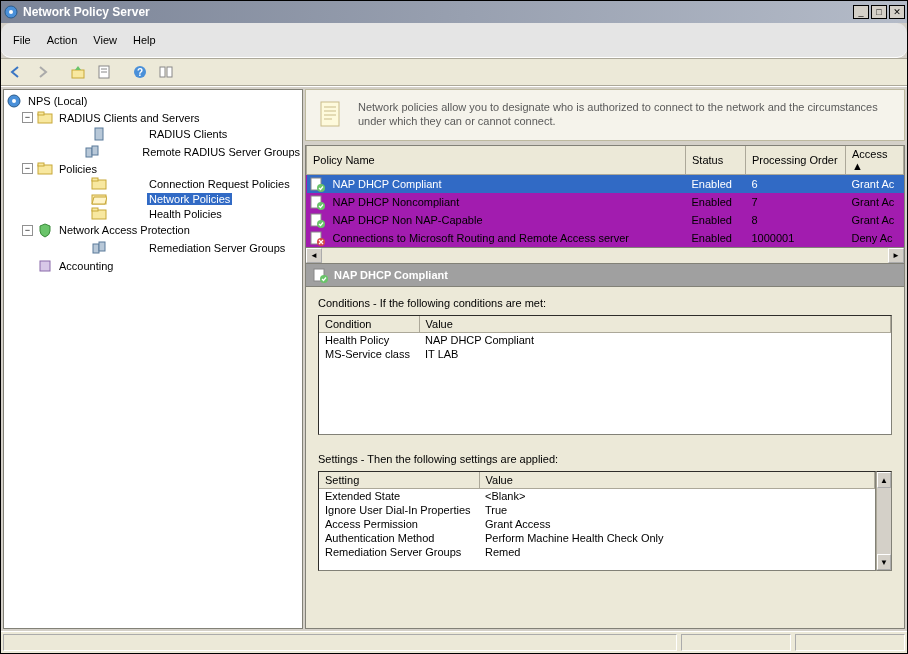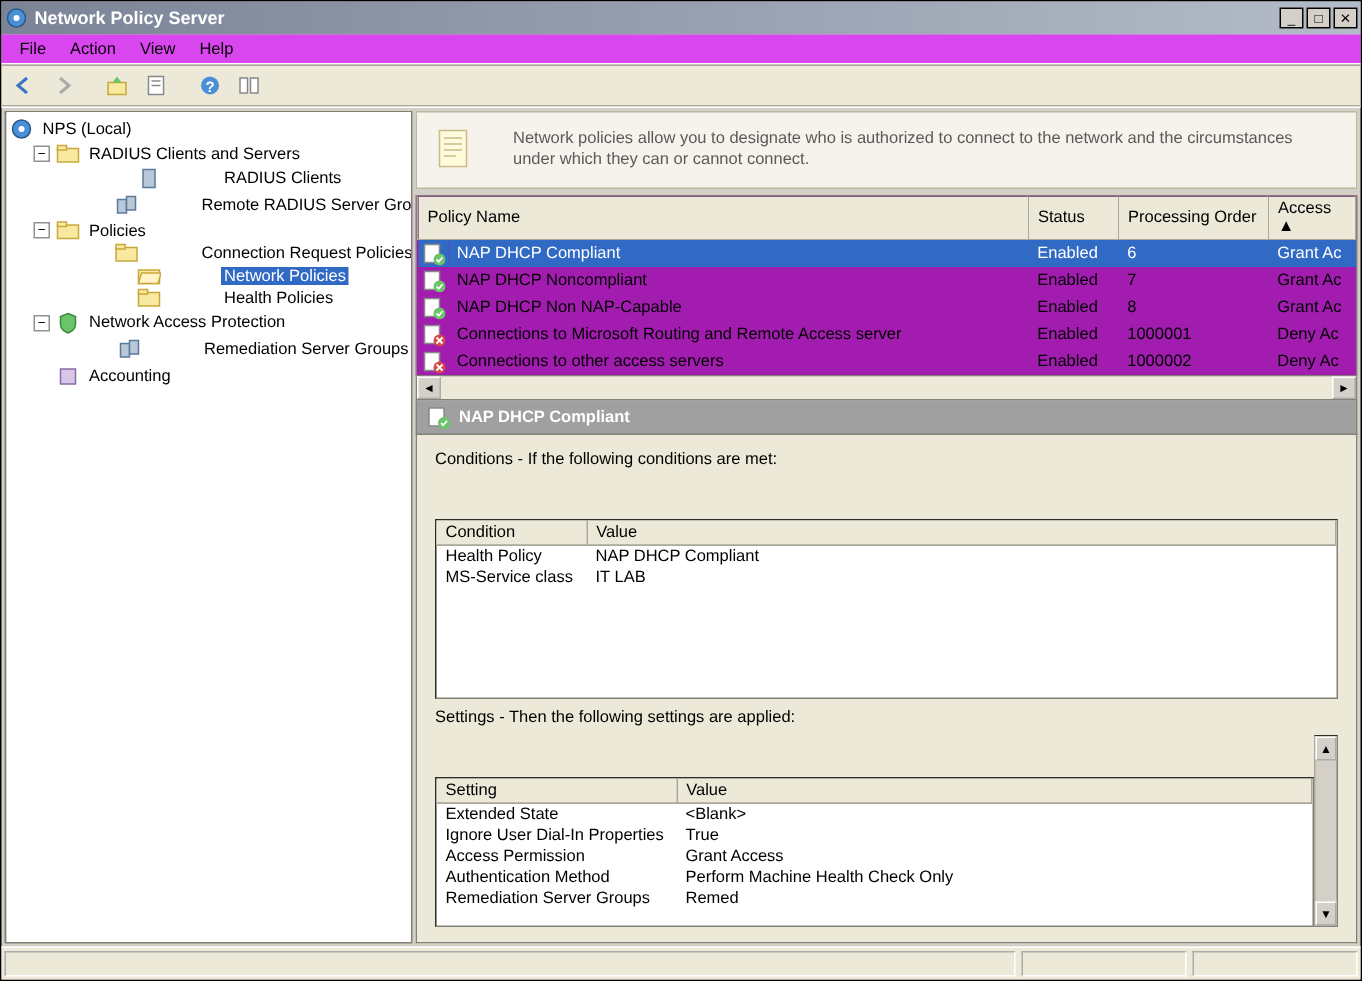--- a/index.html
+++ b/index.html
@@ -3,52 +3,52 @@
 <meta charset="utf-8">
 <style>
 * { box-sizing: border-box; margin: 0; padding: 0; }
 body { font-family: Tahoma, Arial, sans-serif; font-size: 11px; background: #d4d0c8; width: 908px; height: 654px; overflow: hidden; }
 .window { width: 100%; height: 100%; border: 1px solid #000; display: flex; flex-direction: column; }
 .titlebar { height: 22px; background: linear-gradient(to right, #7b8497, #b4bbc8); color: #fff; display: flex; align-items: center; padding: 0 2px; font-size: 12px; }
 .titlebar .icon { margin-right: 4px; }
 .titlebar .title { flex: 1; font-weight: bold; }
 .titlebar .winbtns { display: flex; gap: 0; }
 .titlebar .winbtn { width: 16px; height: 14px; background: #d4d0c8; border: 1px solid #000; margin-left: 2px; display: flex; align-items: center; justify-content: center; font-size: 9px; font-family: Arial; color: #000; cursor: pointer; }
-.menubar { height: 20px; background: #d946ef; display: flex; align-items: center; padding: 0 4px; border-bottom: 1px solid #fff; }
+.menubar { height: 35px; background: #e5e5e5; display: flex; align-items: center; padding: 0 4px; border-bottom: 1px solid #fff; border-radius: 10px; }
 .menubar span { padding: 2px 8px; cursor: pointer; color: #000; }
 .toolbar { height: 28px; background: #ece9d8; display: flex; align-items: center; padding: 2px 4px; gap: 4px; border-top: 1px solid #aca899; border-bottom: 1px solid #aca899; }
 .toolbtn { width: 22px; height: 22px; display: flex; align-items: center; justify-content: center; cursor: pointer; border: 1px solid transparent; }
 .content { flex: 1; display: flex; border-top: 1px solid #fff; overflow: hidden; }
-.tree-pane { width: 272px; background: #fff; border: 1px solid #828177; margin: 2px; overflow: auto; padding: 2px 0; }
+.tree-pane { width: 300px; background: #fff; border: 1px solid #828177; margin: 2px; overflow: auto; padding: 2px 0; }
 .tree-item { display: flex; align-items: center; padding: 1px 0 1px 4px; white-space: nowrap; cursor: pointer; }
 .tree-item.selected .label { background: #316ac5; color: #fff; }
 .tree-item .label { padding: 0 2px; }
 .tree-item .expander { width: 11px; height: 11px; border: 1px solid #919191; display: flex; align-items: center; justify-content: center; font-size: 9px; margin-right: 4px; background: #fff; color: #000; line-height: 1; }
 .tree-item .spacer { width: 15px; display: inline-block; }
 .tree-item .icon { margin-right: 4px; }
 .indent-0 { padding-left: 2px; }
 .indent-1 { padding-left: 18px; }
 .indent-2 { padding-left: 36px; gap: 36px; }
 .detail-pane { flex: 1; display: flex; flex-direction: column; margin: 2px 2px 2px 0; overflow: hidden; }
-.banner { background: #f5f3eb; border: 1px solid #bdb99f; padding: 10px 12px; display: flex; gap: 26px; align-items: flex-start; }
+.banner { background: #f5f3eb; border: 1px solid #bdb99f; padding: 10px 12px; display: flex; gap: 14px; align-items: flex-start; }
 .banner .icon { width: 26px; flex-shrink: 0; }
 .banner-text { color: #5a5a5a; line-height: 1.3; }
 .policy-table-wrap { border: 1px solid #828177; margin-top: 4px; background: #a21caf; }
 .policy-table { width: 100%; border-collapse: collapse; }
 .policy-table th { background: #ece9d8; border: 1px solid #aca899; border-top: none; font-weight: normal; text-align: left; padding: 2px 6px; position: relative; }
 .policy-table td { padding: 1px 6px; white-space: nowrap; }
 .policy-table tr.selected td { background: #316ac5; color: #fff; }
 .policy-table .icon-cell { padding-left: 2px; padding-right: 2px; }
 .scroll-row { background: #d4d0c8; height: 16px; display: flex; border: 1px solid #828177; border-top: none; }
 .scroll-arrow { width: 16px; background: #d4d0c8; border: 1px outset #fff; display: flex; align-items: center; justify-content: center; font-size: 8px; }
 .scroll-track { flex: 1; background: #ece9d8; }
 .detail-header { background: #a0a0a0; color: #fff; padding: 3px 6px; border: 1px solid #828177; border-top: none; display: flex; align-items: center; gap: 6px; font-weight: bold; }
 .detail-body { flex: 1; background: #ece9d8; border: 1px solid #828177; border-top: none; padding: 10px 12px; overflow: hidden; display: flex; flex-direction: column; }
 .section-label { margin-bottom: 6px; color: #000; }
-.inner-table-wrap { background: #fff; border: 1px inset #828177; flex-shrink: 0; margin-top: 28px; }
+.inner-table-wrap { background: #fff; border: 1px inset #828177; flex-shrink: 0; }
 .inner-table { width: 100%; border-collapse: collapse; }
 .inner-table th { background: #ece9d8; border: 1px solid #aca899; border-top: none; border-left: none; font-weight: normal; text-align: left; padding: 2px 6px; }
 .inner-table td { padding: 1px 6px; }
 .conditions-box { height: 120px; }
 .settings-box-wrap { display: flex; }
 .settings-box { flex: 1; height: 100px; overflow: hidden; }
 .vscroll { width: 16px; background: #d4d0c8; display: flex; flex-direction: column; border: 1px inset #828177; border-left: 1px solid #aca899; }
 .vscroll .arrow { height: 16px; background: #d4d0c8; border: 1px outset #fff; display: flex; align-items: center; justify-content: center; font-size: 8px; }
 .vscroll .thumb { flex: 1; }
 .statusbar { height: 22px; background: #ece9d8; border-top: 1px solid #fff; display: flex; }
@@ -312,33 +312,20 @@
                     <rect x="2" y="2" width="10" height="12" fill="#fff" stroke="#888"></rect>
                     <circle cx="12" cy="12" r="4" fill="#d44a4a"></circle>
                     <path d="M10 10 L14 14 M14 10 L10 14" stroke="#fff" stroke-width="1.2"></path>
                   </svg>
                 </td>
                 <td>Connections to Microsoft Routing and Remote Access server</td>
                 <td>Enabled</td>
                 <td>1000001</td>
                 <td>Deny Ac</td>
               </tr>
-              <tr>
-                <td class="icon-cell">
-                  <svg width="16" height="16">
-                    <rect x="2" y="2" width="10" height="12" fill="#fff" stroke="#888"></rect>
-                    <circle cx="12" cy="12" r="4" fill="#d44a4a"></circle>
-                    <path d="M10 10 L14 14 M14 10 L10 14" stroke="#fff" stroke-width="1.2"></path>
-                  </svg>
-                </td>
-                <td>Connections to other access servers</td>
-                <td>Enabled</td>
-                <td>1000002</td>
-                <td>Deny Ac</td>
-              </tr>
             </tbody>
         </table>
       </div>
       <div class="scroll-row">
         <div class="scroll-arrow">◄</div>
         <div class="scroll-track"></div>
         <div class="scroll-arrow">►</div>
       </div>
 
       <div class="detail-header">

